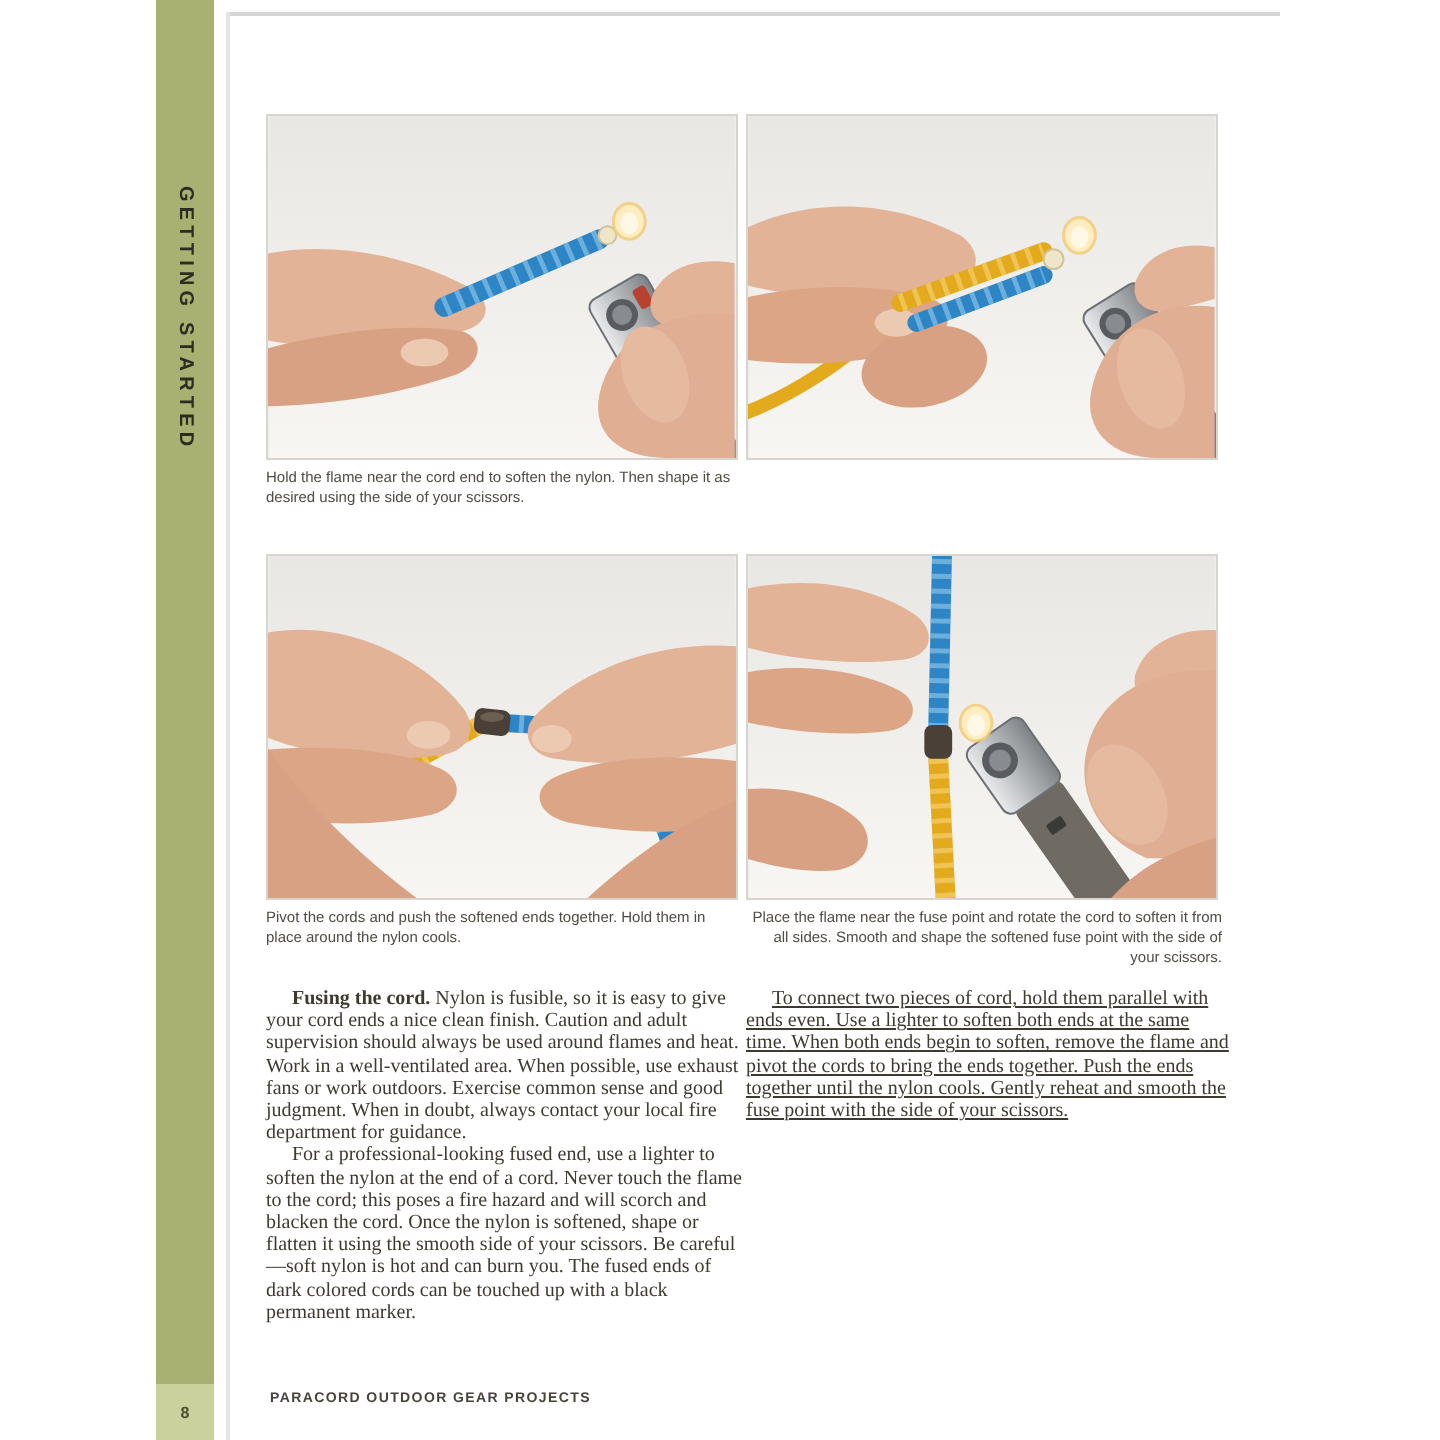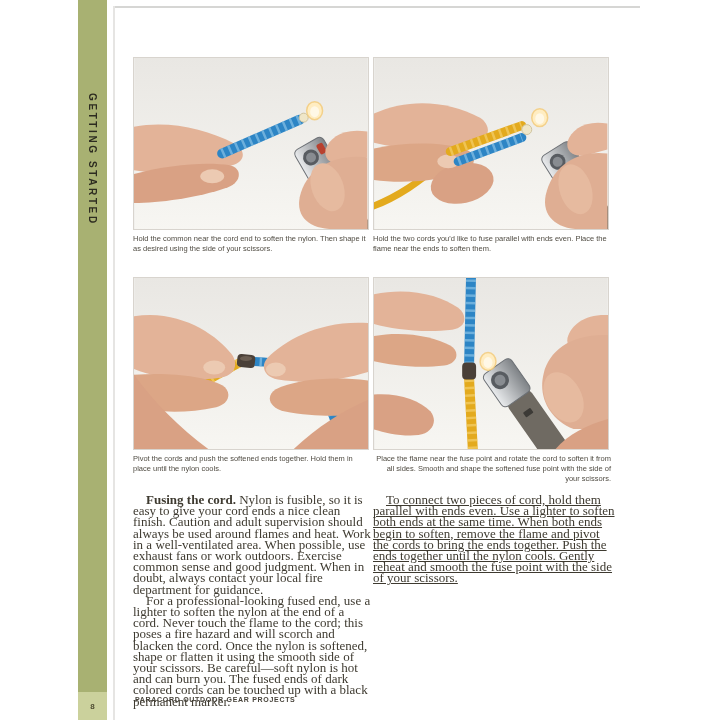--- a/index.html
+++ b/index.html
@@ -20,21 +20,21 @@
 
   .fig{position:absolute;width:240px;margin:0;}
   .fig svg{display:block;width:234px;height:171px;border:1px solid #d8d4ce;background:#efeeeb;}
   .fig figcaption{margin-top:4px;font-family:"Liberation Sans",sans-serif;font-size:7.5px;
         line-height:1.3;color:#504c43;width:238px;}
   .fig1{left:133px;top:57px;}
   .fig2{left:373px;top:57px;}
   .fig3{left:133px;top:277px;}
   .fig4{left:373px;top:277px;text-align:right;}
 
-  .col{position:absolute;top:494px;width:238px;font-size:13px;line-height:11.2px;color:#3e3a30;}
+  .col{position:absolute;top:494px;width:238px;font-size:10px;line-height:11.2px;color:#3e3a30;}
   .col-left{left:133px;}
   .col-right{left:373px;width:243px;text-decoration:underline;}
   .col p{margin:0;text-indent:13px;}
   .col p b{font-weight:bold;}
 </style>
 </head>
 <body>
 
 <div class="page">
   <div class="edge-top"></div>
@@ -81,21 +81,21 @@
         <path d="M88,96 L166,62" stroke="#2d85c5" stroke-width="10" stroke-linecap="round" fill="none"></path>
         <path d="M88,96 L166,62" stroke="#8fc6e8" stroke-width="10" stroke-dasharray="2.5 5" fill="none" opacity="0.65"></path>
         <circle cx="170" cy="60" r="4.5" fill="#efe6c8" stroke="#cfc49e" stroke-width="1"></circle>
       </g>
       <g>
         <ellipse cx="181" cy="53" rx="8" ry="9" fill="#ffedc2"></ellipse>
         <ellipse cx="181" cy="53" rx="8" ry="9" fill="none" stroke="#f3c977" stroke-width="1.5" opacity="0.8"></ellipse>
         <ellipse cx="181" cy="54" rx="4.5" ry="5.5" fill="#fff8e6"></ellipse>
       </g>
     </svg>
-    <figcaption>Hold the common near the cord end to soften the nylon. Then shape it as desired using the side of your scissors.</figcaption>
+    <figcaption>Hold the flame near the cord end to soften the nylon. Then shape it as desired using the side of your scissors.</figcaption>
   </figure>
 
   <figure class="fig fig2">
     <svg viewBox="0 0 234 172" xmlns="http://www.w3.org/2000/svg">
       <defs>
         <linearGradient id="bg2" x1="0" y1="0" x2="0" y2="1">
           <stop offset="0" stop-color="#e9e7e3"></stop>
             <stop offset="1" stop-color="#f7f6f2"></stop>
         </linearGradient>
         <linearGradient id="mt2" x1="0" y1="0" x2="1" y2="0">
@@ -130,21 +130,20 @@
         <path d="M84,104 L148,80" stroke="#2d85c5" stroke-width="9" stroke-linecap="round" fill="none"></path>
         <path d="M84,104 L148,80" stroke="#8fc6e8" stroke-width="9" stroke-dasharray="2.5 5" fill="none" opacity="0.65"></path>
         <circle cx="153" cy="72" r="5" fill="#efe6c8" stroke="#cfc49e" stroke-width="1"></circle>
       </g>
       <g>
         <ellipse cx="166" cy="60" rx="8" ry="9" fill="#ffedc2"></ellipse>
         <ellipse cx="166" cy="60" rx="8" ry="9" fill="none" stroke="#f3c977" stroke-width="1.5" opacity="0.8"></ellipse>
         <ellipse cx="166" cy="61" rx="4.5" ry="5.5" fill="#fff8e6"></ellipse>
       </g>
     </svg>
-    <figcaption>Hold the two cords you'd like to fuse parallel with ends even. Place the flame near the ends to soften them.</figcaption>
   </figure>
 
   <figure class="fig fig3">
     <svg viewBox="0 0 234 172" xmlns="http://www.w3.org/2000/svg">
       <defs>
         <linearGradient id="bg3" x1="0" y1="0" x2="0" y2="1">
           <stop offset="0" stop-color="#e9e7e3"></stop>
             <stop offset="1" stop-color="#f7f6f2"></stop>
         </linearGradient>
       </defs>
@@ -167,21 +166,21 @@
         <path d="M-8,86 L-8,172 L74,172 C42,148 12,118 -8,86 Z" fill="#d9a184"></path>
         <ellipse cx="80" cy="90" rx="11" ry="7" fill="#eccab2"></ellipse>
       </g>
       <g>
         <path d="M242,46 C190,40 152,62 134,80 C126,88 130,100 144,102 C182,108 220,100 242,92 Z" fill="#e3b398"></path>
         <path d="M242,104 C200,98 162,102 142,112 C132,118 134,130 150,134 C192,142 224,138 242,134 Z" fill="#dca686"></path>
         <path d="M242,120 L242,172 L160,172 C186,148 214,130 242,120 Z" fill="#d9a184"></path>
         <ellipse cx="142" cy="92" rx="10" ry="7" fill="#eccab2"></ellipse>
       </g>
     </svg>
-    <figcaption>Pivot the cords and push the softened ends together. Hold them in place until the nylon cools.</figcaption>
+    <figcaption>Pivot the cords and push the softened ends together. Hold them in place around the nylon cools.</figcaption>
   </figure>
 
   <figure class="fig fig4">
     <svg viewBox="0 0 234 172" xmlns="http://www.w3.org/2000/svg">
       <defs>
         <linearGradient id="bg4" x1="0" y1="0" x2="0" y2="1">
           <stop offset="0" stop-color="#e9e7e3"></stop>
             <stop offset="1" stop-color="#f7f6f2"></stop>
         </linearGradient>
         <linearGradient id="mt4" x1="0" y1="0" x2="1" y2="0">

